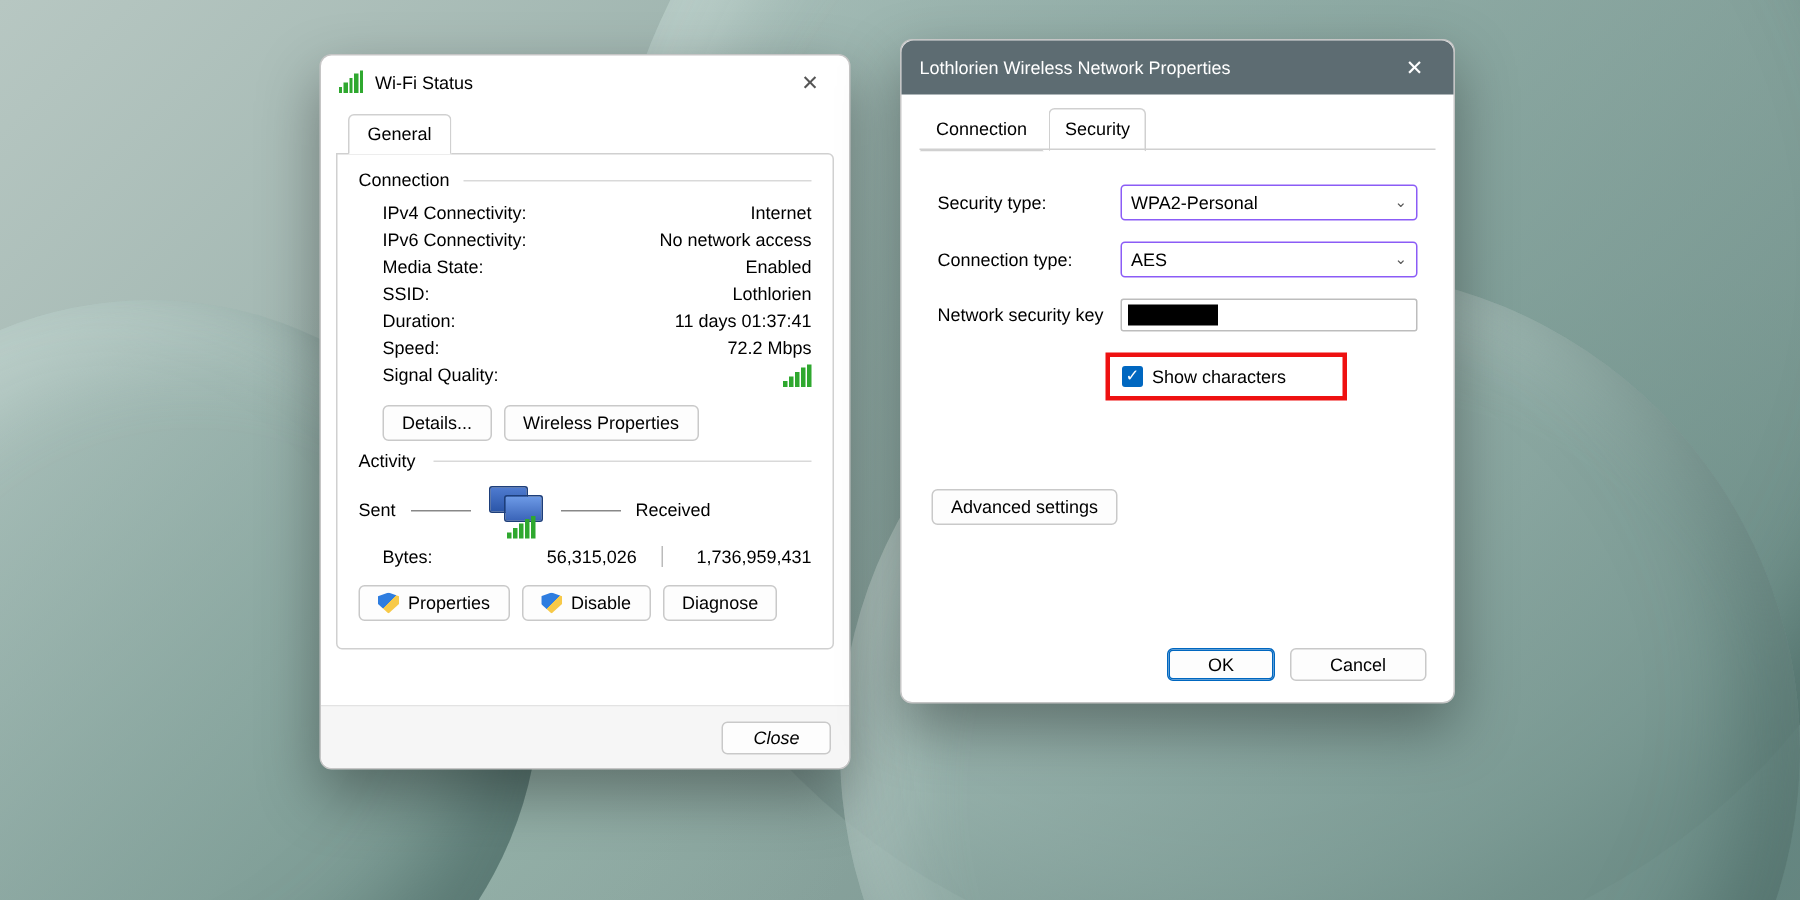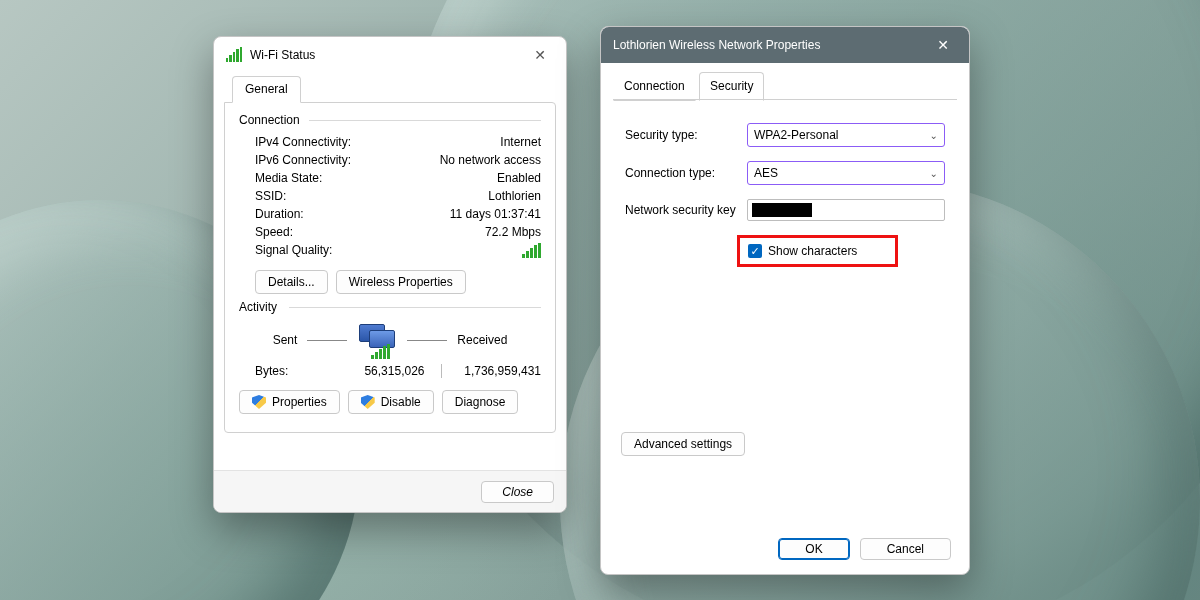--- a/index.html
+++ b/index.html
@@ -54,21 +54,21 @@
     .kv .k { color:#000; }
     .kv .v { color:#000; }
 
     .btnrow { display:flex; gap:8px; margin:10px 0 6px 16px; }
     .btn {
       background:#fdfdfd; border:1px solid #c9c9c9; border-radius:4px;
       padding:4px 12px; font-size:12px; cursor:default; display:inline-flex; align-items:center; gap:6px;
       min-width:0;
     }
 
-    .activity-diagram { display:flex; align-items:center; justify-content:center; gap:10px; margin:8px 0 4px; }
+    .activity-diagram { display:flex; align-items:center; justify-content:flex-start; gap:10px; margin:8px 0 4px; }
     .activity-diagram .lbl { font-size:12px; }
     .dash { width:40px; border-top:1px solid #888; }
     .pcicon { width:40px; height:36px; position:relative; }
     .pcicon .mon { position:absolute; width:26px; height:18px; left:2px; top:2px; background:linear-gradient(#4f7bd0,#2b56a8); border:1px solid #1d3e7a; border-radius:2px; }
     .pcicon .mon2 { position:absolute; width:26px; height:18px; left:12px; top:8px; background:linear-gradient(#6d9ae6,#3a64b8); border:1px solid #1d3e7a; border-radius:2px; }
     .pcicon .sig { position:absolute; left:14px; top:22px; }
 
     .bytesrow { display:flex; align-items:center; padding:2px 0 2px 16px; font-size:12px; }
     .bytesrow .bl { width:70px; }
     .bytesrow .sent { flex:1; text-align:right; padding-right:16px; }
@@ -77,21 +77,21 @@
 
     .shield { width:14px; height:14px; position:relative; }
     .shield::before { content:""; position:absolute; inset:0; background:
       linear-gradient(135deg,#2e7de0 0 50%, #f7c948 50% 100%);
       clip-path: polygon(50% 0,100% 18%,100% 55%,50% 100%,0 55%,0 18%); }
 
     .footer { position:absolute; left:0; right:0; bottom:0; height:42px; border-top:1px solid #e3e3e3; background:#f6f6f6; border-radius:0 0 8px 8px; display:flex; align-items:center; justify-content:flex-end; padding:0 12px; }
     .footer .btn { padding:3px 20px;font-style:italic; }
 
     
-    #win-props { left: 600px; top: 26px; width: 370px; height: 549px; }
+    #win-props { left: 600px; top: 26px; width: 370px; height: 443px; }
     #win-props .titlebar { background:#5d6c72; color:#fff; border-radius:8px 8px 0 0; height:36px; }
     #win-props .titlebar .close { color:#fff; }
     #win-props .tabstrip { padding:0 12px; margin-top:8px; }
     #win-props .tabstrip .tab { border:1px solid transparent; padding:6px 10px 7px; }
     #win-props .tabstrip .tab.inactive { color:#000; border-bottom:1px solid #d0d0d0; background:transparent; }
     #win-props .tabstrip .tab.active { border:1px solid #d0d0d0; border-bottom-color:#fff; }
     #win-props .tabline { border-bottom:1px solid #d0d0d0; margin:0 12px; position:relative; top:-1px; }
 
     .form { padding: 22px 24px 10px; }
     .frow { display:flex; align-items:center; margin-bottom:14px; }

